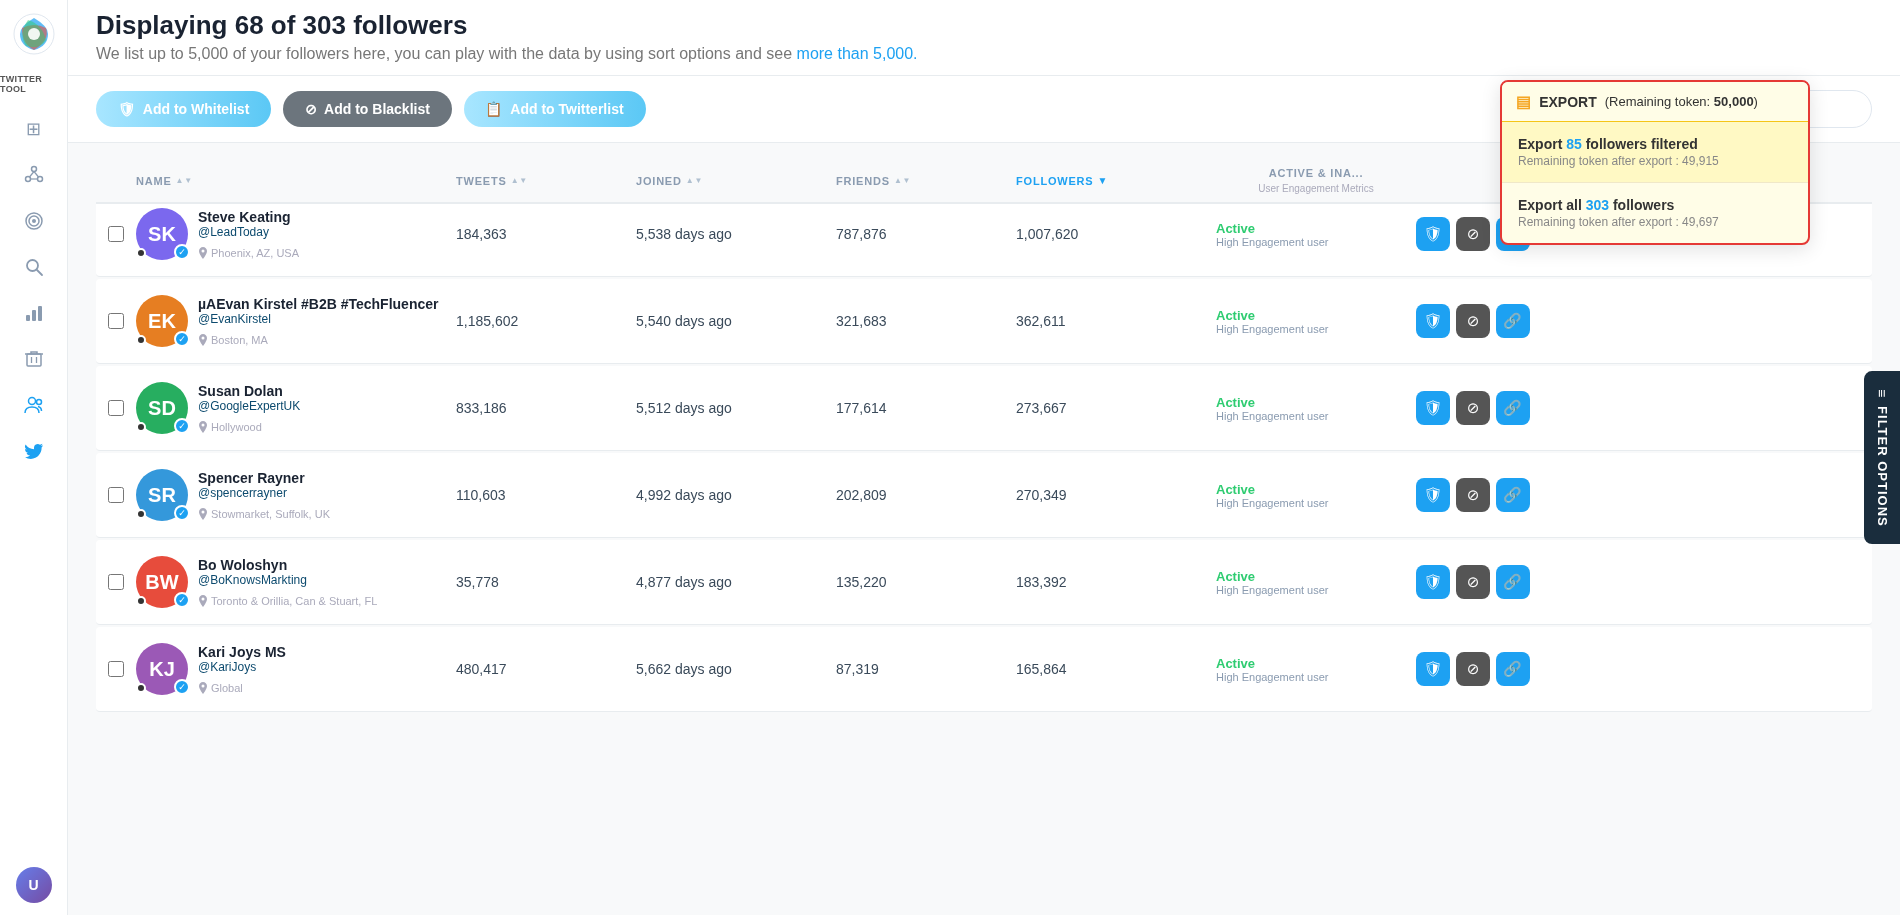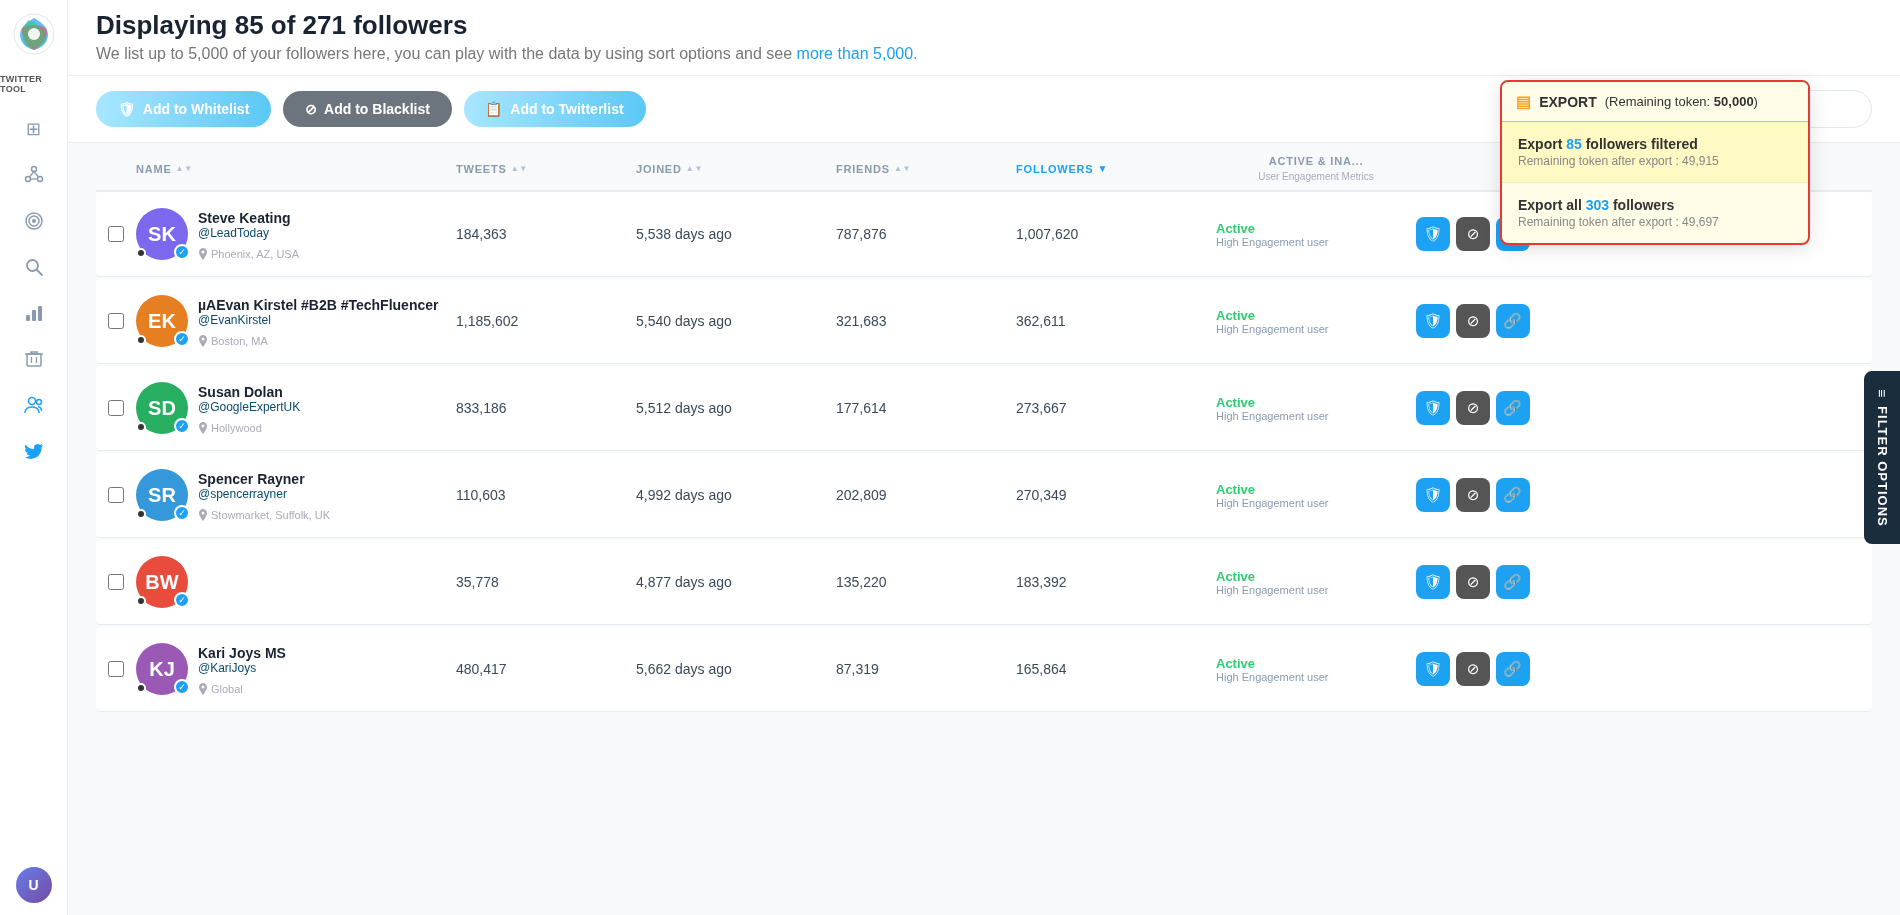--- a/index.html
+++ b/index.html
@@ -127,21 +127,21 @@
     .table-area {
       flex: 1; overflow-y: auto;
       padding: 0 28px;
       background: #f8f9fa;
     }
     .table-header {
       display: grid;
       grid-template-columns: 40px 320px 180px 200px 180px 200px 200px 160px;
       padding: 12px 0 8px 0;
       border-bottom: 2px solid #e8ecef;
-      position: sticky; top: 0; background: #f8f9fa; z-index: 2;
+      position: sticky; top: 12px; background: #f8f9fa; z-index: 2;
     }
     .th {
       font-size: 11px; font-weight: 700; color: #8a9bb0;
       letter-spacing: 0.8px; text-transform: uppercase;
       display: flex; align-items: center; gap: 4px;
       cursor: pointer;
     }
     .th.active { color: #1da1f2; }
     .th .sort-arrows { display: flex; flex-direction: column; font-size: 8px; line-height: 1; color: #b0c0d0; }
 
@@ -154,21 +154,21 @@
       background: #fff;
       margin-bottom: 2px;
       border-radius: 4px;
     }
 
     .row-checkbox {
       display: flex; justify-content: center;
     }
     .row-checkbox input[type=checkbox] { width: 16px; height: 16px; cursor: pointer; }
 
-    .user-cell { display: flex; align-items: flex-end; gap: 10px; }
+    .user-cell { display: flex; align-items: center; gap: 10px; }
     .avatar-wrap { position: relative; flex-shrink: 0; }
     .avatar-img {
       width: 52px; height: 52px; border-radius: 50%;
       background: #ddd; overflow: hidden;
       display: flex; align-items: center; justify-content: center;
       font-size: 20px; font-weight: bold; color: #fff;
     }
     .verified-badge {
       position: absolute; bottom: 0; right: -2px;
       width: 16px; height: 16px; background: #1da1f2;
@@ -327,21 +327,21 @@
     <svg width="20" height="20" viewBox="0 0 20 20">
         <path d="M19 4.3a8 8 0 01-2.2.6 3.8 3.8 0 001.7-2.1 7.8 7.8 0 01-2.5.9A3.8 3.8 0 0010 7.3c0 .3 0 .6.1.9A10.8 10.8 0 011.6 3.5a3.8 3.8 0 001.2 5.1 3.8 3.8 0 01-1.7-.5v.1a3.8 3.8 0 003.1 3.7 3.8 3.8 0 01-1.7.1 3.8 3.8 0 003.6 2.6A7.6 7.6 0 011 16.2a10.7 10.7 0 005.8 1.7c7 0 10.8-5.8 10.8-10.8v-.5A7.7 7.7 0 0019 4.3z" fill="#1da1f2"></path>
       </svg>
   </div>
   <div class="sidebar-avatar">U</div>
 </div>
 
 <div class="main">
 
   <div class="top-bar">
-    <div class="page-title">Displaying 85 of 271 followers</div>
+    <div class="page-title">Displaying 68 of 303 followers</div>
     <div class="page-desc">
       We list up to 5,000 of your followers here, you can play with the data by using sort options and see <a>more than 5,000.</a>
     </div>
   </div>
 
   <div class="toolbar">
     <button class="btn-whitelist">
       <span>🛡</span>
       <span>Add to Whitelist</span>
     </button>
@@ -538,20 +538,30 @@
         <div class="table-row">
     <div class="row-checkbox">
       <input type="checkbox" style="">
     </div>
     <div class="user-cell">
       <div class="avatar-wrap">
         <div class="avatar-img av-5">BW</div>
         <div class="verified-badge">✓</div>
         <div class="active-dot"></div>
       </div>
+      <div class="user-info">
+        <div class="user-name">Bo Woloshyn</div>
+        <div class="user-handle">@BoKnowsMarkting</div>
+        <div class="user-location">
+          <svg width="10" height="12" viewBox="0 0 10 12">
+                  <path d="M5 0C2.8 0 1 1.8 1 4c0 3 4 8 4 8s4-5 4-8c0-2.2-1.8-4-4-4zm0 5.5a1.5 1.5 0 110-3 1.5 1.5 0 010 3z" fill="#aab"></path>
+                </svg>
+          Toronto &amp; Orillia, Can &amp; Stuart, FL
+        </div>
+      </div>
     </div>
     <div class="cell-val">35,778</div>
     <div class="cell-val">4,877 days ago</div>
     <div class="cell-val">135,220</div>
     <div class="cell-val">183,392</div>
     <div class="cell-status">
       <div class="status-active">Active</div>
       <div class="status-sub">High Engagement user</div>
     </div>
     <div class="action-buttons">

